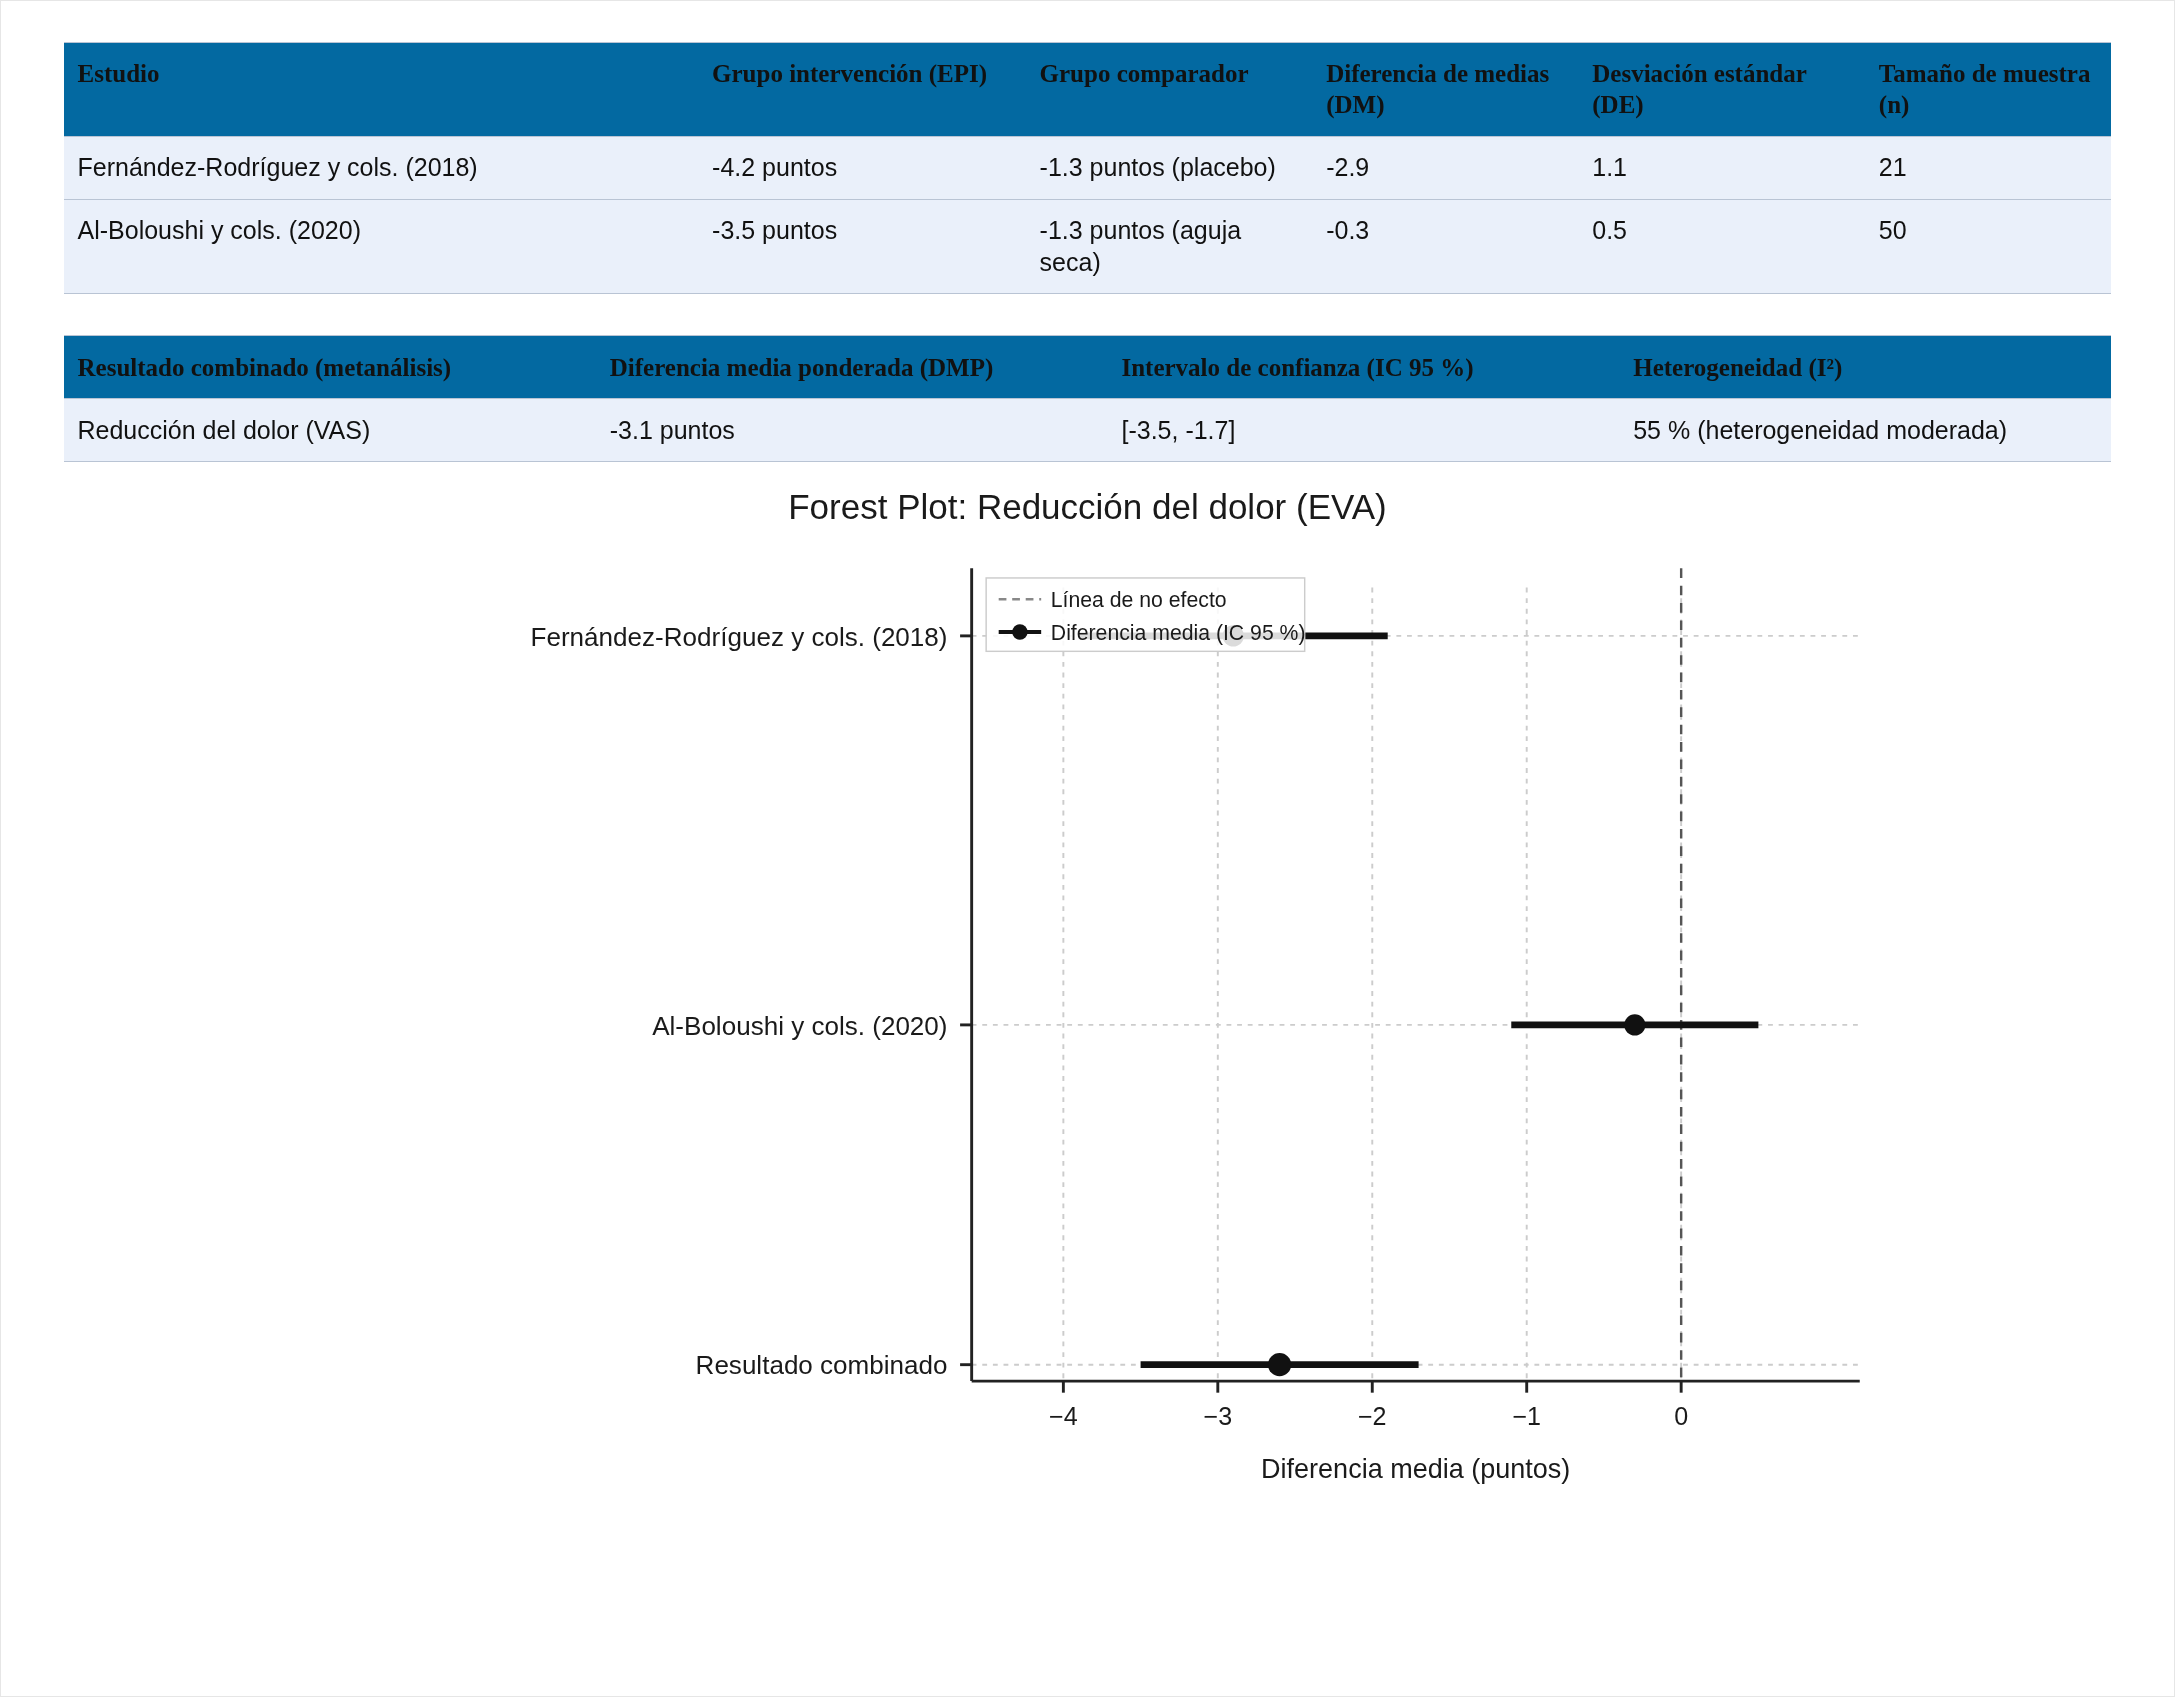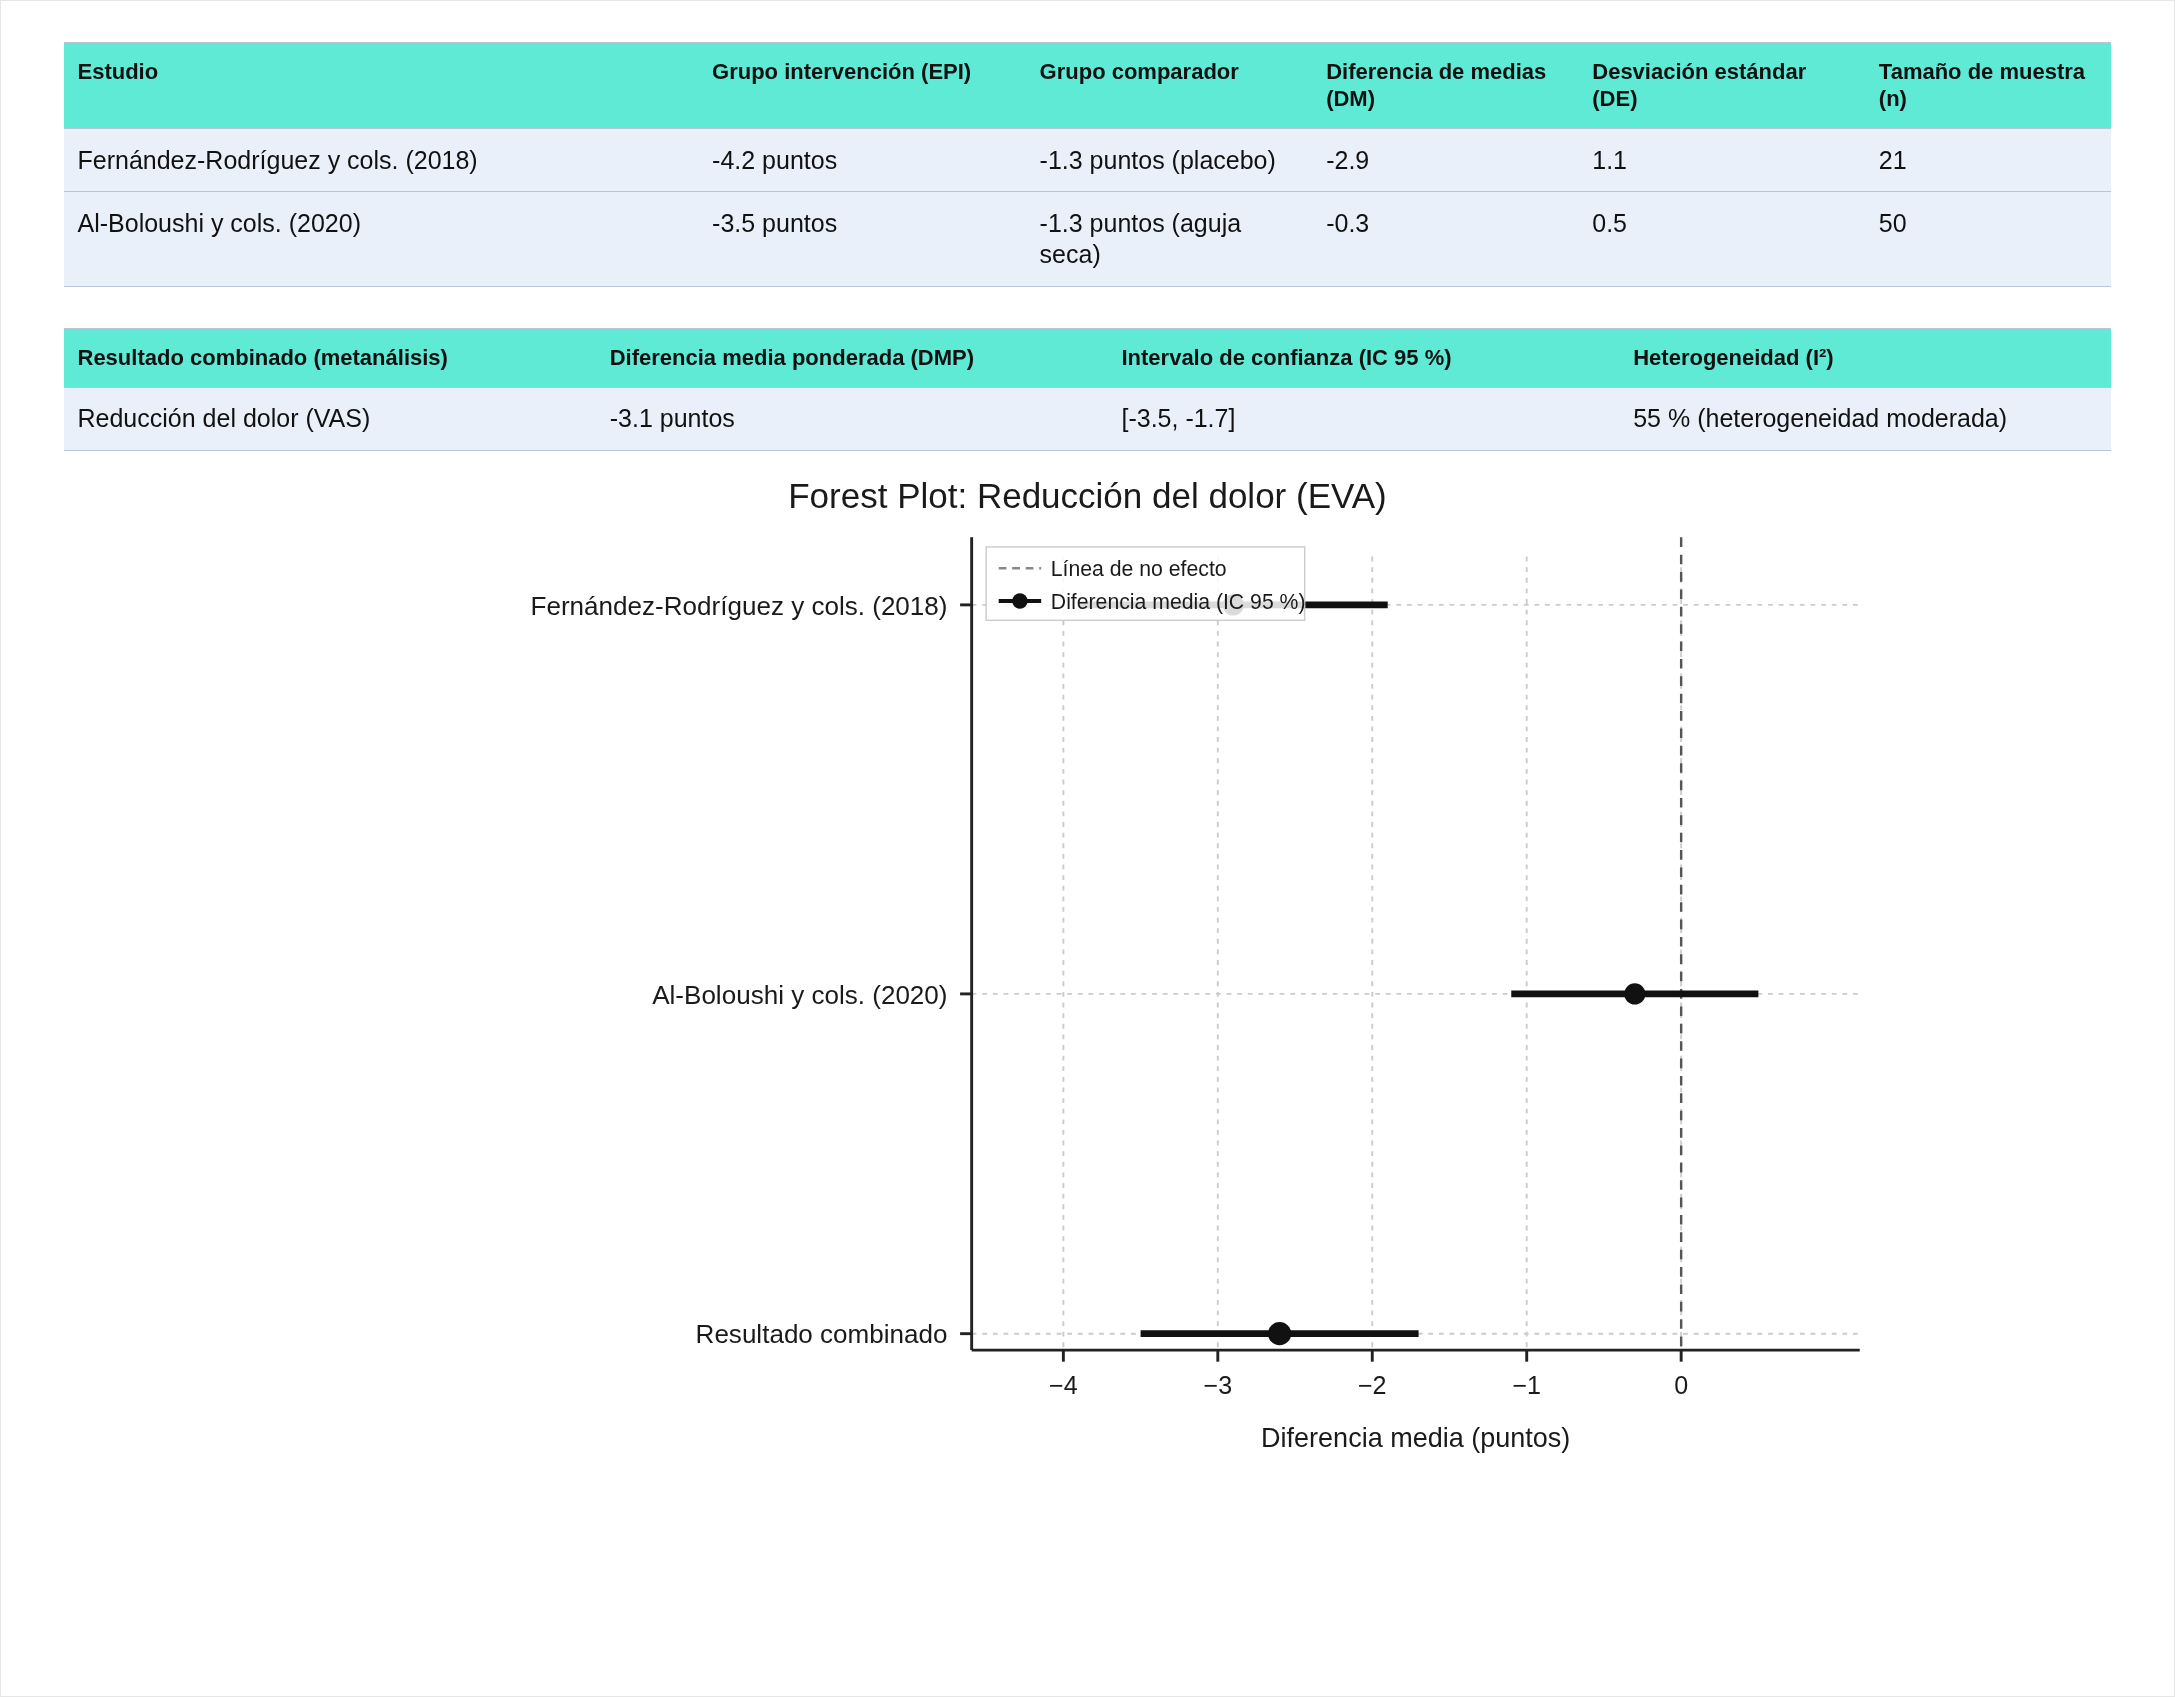--- a/index.html
+++ b/index.html
@@ -38,24 +38,25 @@
   }
   table.data th, table.data td {
     text-align: left;
     vertical-align: top;
     padding: 15.4px 13.5px 15.4px 13.5px;
     font-size: 25px;
     line-height: 1.25;
   }
   table.data th {
     font-weight: bold;
-    font-size: 22px;
+    font-size: 25px;
     border-top: 1.9px solid #b9c4d4;
     border-bottom: 1.9px solid #b9c4d4;
-    background: #5eead4;
+    background: #0369a1;
+    font-family: Liberation Serif, serif;
   }
   table.data tbody tr {
     border-bottom: 1.9px solid #b9c4d4;
   }
   table.data tbody td {
     font-weight: normal;
   }
   .tbl1 { margin-top: 11.6px; }
   .tbl2 { margin-top: 41px; padding-left: 32px; }
 
@@ -75,21 +76,21 @@
   .chart-wrap {
     position: relative;
     margin-top: 25px;
     width: 2047px;
     height: 1004px;
   }
   .chart-title {
     text-align: center;
     font-size: 35px;
     color: #1a1a1a;
-    margin: 0 0 2px 0;
+    margin: 0 0 22px 0;
     font-weight: normal;
   }
   svg.forest {
     display: block;
     margin: 0 auto;
   }
   .axis-label {
     font-size: 28px;
     fill: #1a1a1a;
     font-family: "Liberation Sans", sans-serif;

